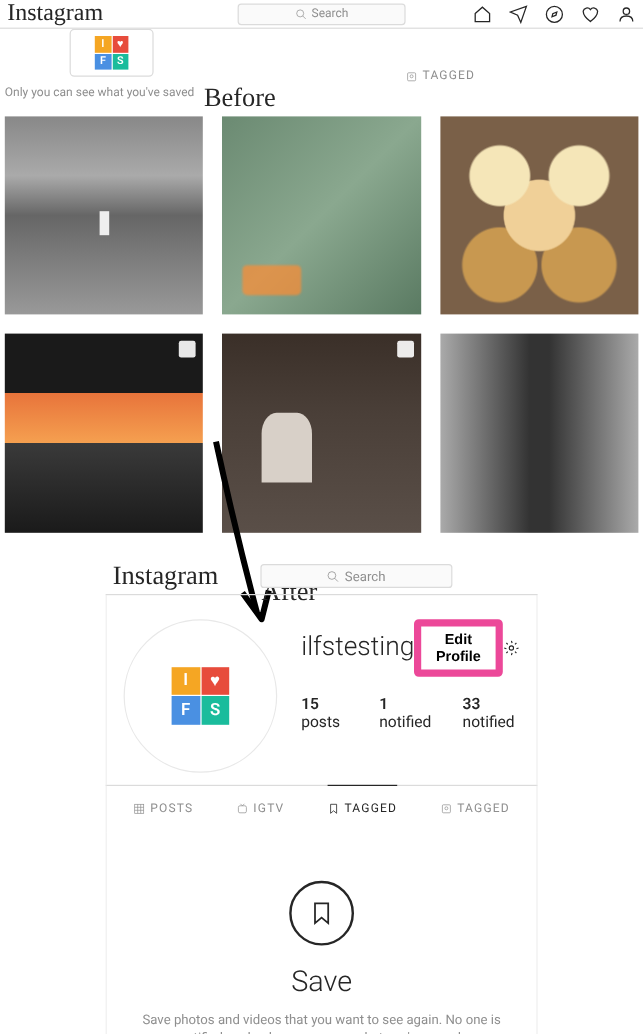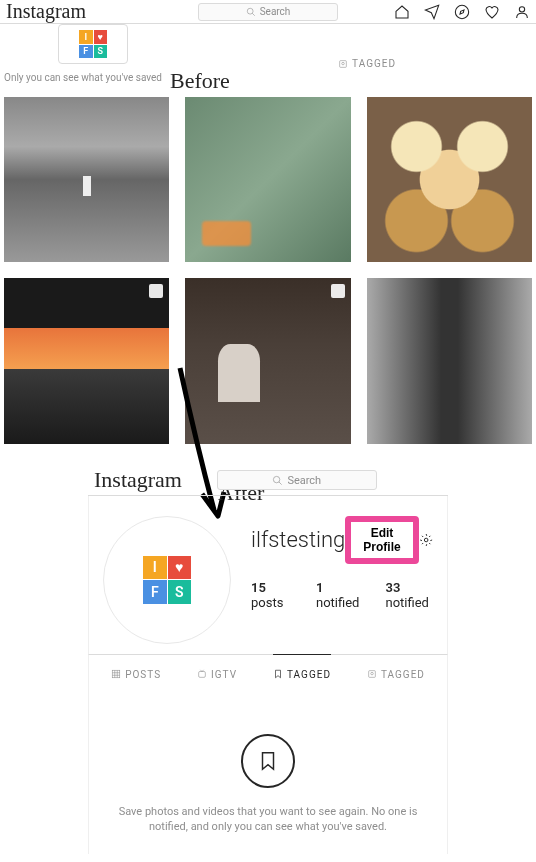--- a/index.html
+++ b/index.html
@@ -228,15 +228,16 @@
       <span>TAGGED</span>
     </div>
   </div>
 
   <div class="empty-state">
     <div class="empty-circle">
       <svg width="22" height="22" viewBox="0 0 24 24" class="icon-stroke">
           <path d="M6 3 H18 V21 L12 16 L6 21 Z"></path>
         </svg>
     </div>
+    <div class="empty-title">Save</div>
     <div class="empty-desc">Save photos and videos that you want to see again. No one is notified, and only you can see what you've saved.</div>
   </div>
 </div>
 
 </body></html>

